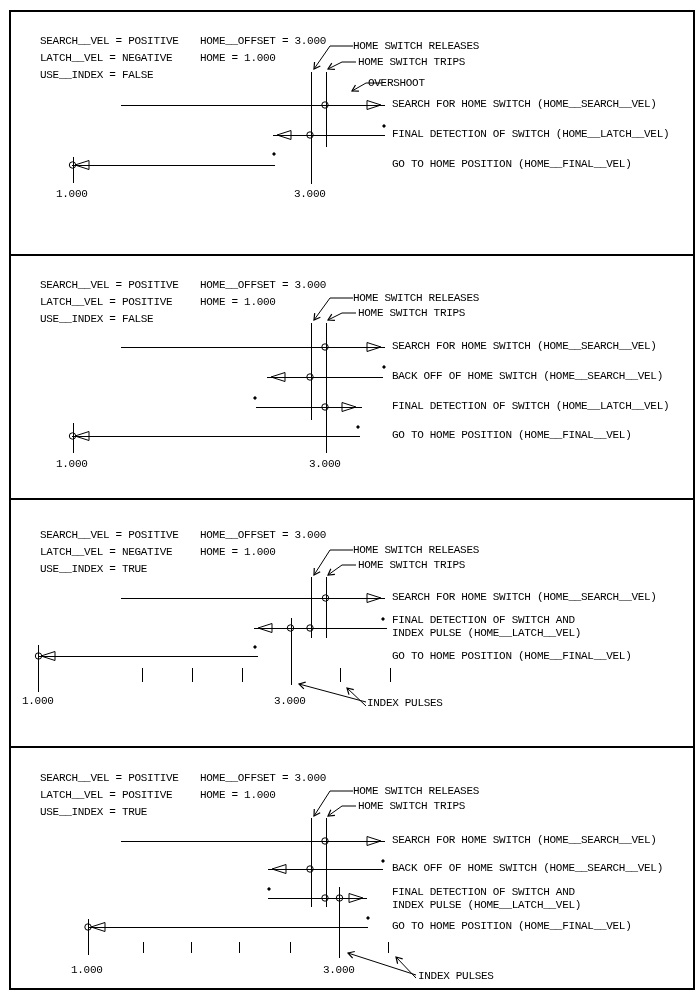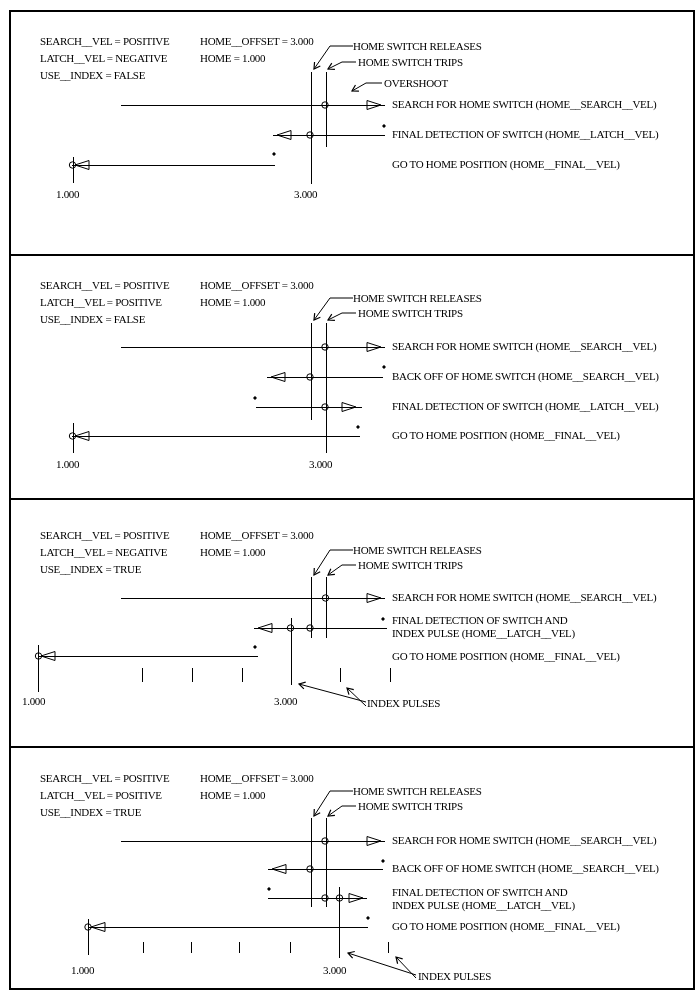--- a/index.html
+++ b/index.html
@@ -1,17 +1,17 @@
 <!DOCTYPE html>
 <html><head>
 <meta charset="utf-8">
 <style>
   html,body{margin:0;padding:0;background:#fff;}
   #canvas{position:relative;width:700px;height:1000px;background:#fff;overflow:hidden;
-          font-family:Liberation Serif, serif;}
+          font-family:Liberation Mono, monospace;}
   #geo{position:absolute;left:0;top:0;}
   .t{position:absolute;font-size:11px;line-height:11px;letter-spacing:-0.3px;
      color:#000;white-space:nowrap;}
 </style>
 </head>
 <body>
 
 <div id="canvas">
 
 <svg id="geo" width="700" height="1000" viewBox="0 0 700 1000">
@@ -140,21 +140,21 @@
   </g>
 </svg>
 
   <div class="t" style="left:40px;top:36px">SEARCH__VEL = POSITIVE</div>
   <div class="t" style="left:40px;top:53px">LATCH__VEL = NEGATIVE</div>
   <div class="t" style="left:40px;top:70px">USE__INDEX = FALSE</div>
   <div class="t" style="left:200px;top:36px">HOME__OFFSET = 3.000</div>
   <div class="t" style="left:200px;top:53px">HOME = 1.000</div>
   <div class="t" style="left:353px;top:41px">HOME SWITCH RELEASES</div>
   <div class="t" style="left:358px;top:57px">HOME SWITCH TRIPS</div>
-  <div class="t" style="left:384px;top:78px">OVERSHOOT</div>
+  <div class="t" style="left:368px;top:78px">OVERSHOOT</div>
   <div class="t" style="left:392px;top:99px">SEARCH FOR HOME SWITCH (HOME__SEARCH__VEL)</div>
   <div class="t" style="left:392px;top:129px">FINAL DETECTION OF SWITCH (HOME__LATCH__VEL)</div>
   <div class="t" style="left:392px;top:159px">GO TO HOME POSITION (HOME__FINAL__VEL)</div>
   <div class="t" style="left:56px;top:189px">1.000</div>
   <div class="t" style="left:294px;top:189px">3.000</div>
 
   <div class="t" style="left:40px;top:280px">SEARCH__VEL = POSITIVE</div>
   <div class="t" style="left:40px;top:297px">LATCH__VEL = POSITIVE</div>
   <div class="t" style="left:40px;top:314px">USE__INDEX = FALSE</div>
   <div class="t" style="left:200px;top:280px">HOME__OFFSET = 3.000</div>

